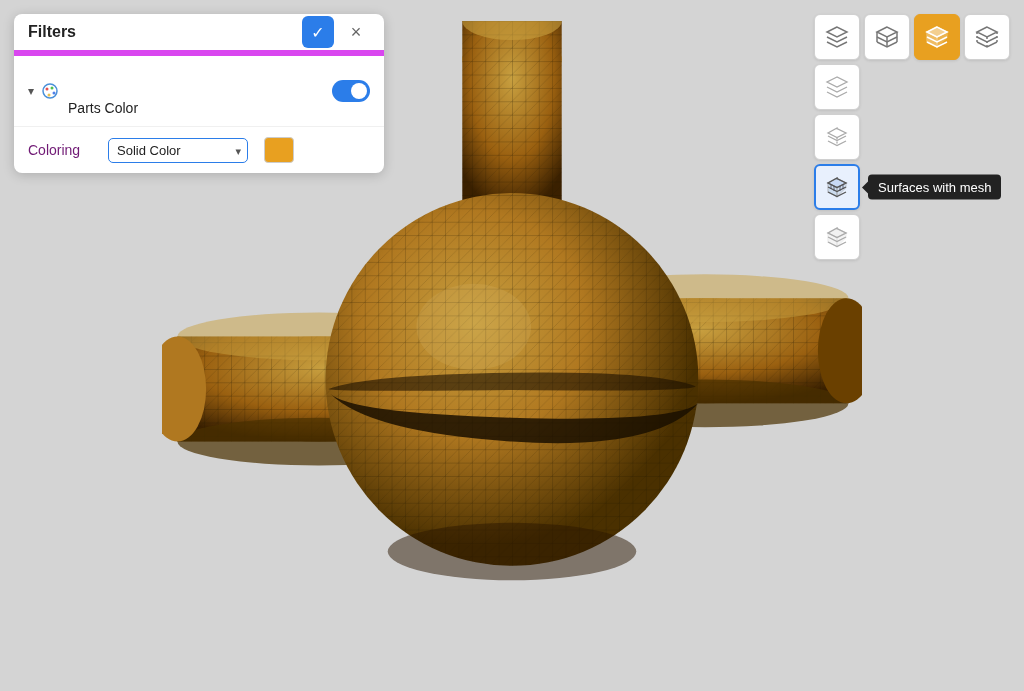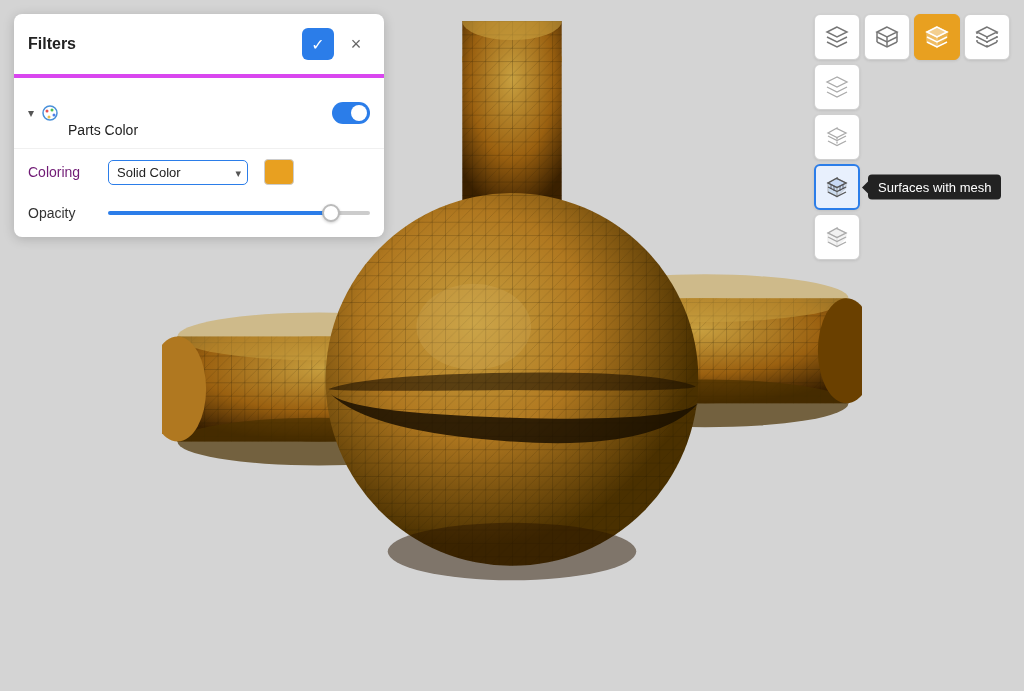--- a/index.html
+++ b/index.html
@@ -43,22 +43,22 @@
       background: #fff;
       border-radius: 8px;
       box-shadow: 0 2px 12px rgba(0,0,0,0.18);
       overflow: hidden;
     }
 
     .filters-header {
       display: flex;
       align-items: center;
       justify-content: space-between;
-      padding: 14px 14px;
-      border-bottom: 4px solid #d946ef;
+      padding: 2px 14px;
+      border-bottom: 6px solid #d946ef;
     }
 
     .filters-title {
       font-size: 16px;
       font-weight: 600;
       color: #222;
     }
 
     .filters-header-actions {
       display: flex;
@@ -441,28 +441,20 @@
           <option>Solid Color</option>
           <option>By Part</option>
           <option>By Material</option>
         </select>
         <span class="select-arrow">▾</span>
       </div>
       <div class="color-swatch" style="background: rgb(232, 160, 32);"></div>
     </div>
   </div>
 
-  <div class="opacity-row">
-    <span class="opacity-label">Opacity</span>
-    <div class="slider-wrapper">
-      <div class="slider-track" style="background: linear-gradient(to right, rgb(43, 125, 233) 85%, rgb(204, 204, 204) 85%);">
-        <div class="slider-thumb" style="left: calc(85% - 9px); right: auto;"></div>
-      </div>
-    </div>
-  </div>
 </div>
 
 <div class="right-toolbar">
 
   <div class="toolbar-row">
     <button class="toolbar-btn">
       <svg viewBox="0 0 24 24" fill="none" stroke="#777" stroke-width="1.5">
         <path d="M12 2L2 7l10 5 10-5-10-5zM2 17l10 5 10-5M2 12l10 5 10-5"></path>
       </svg>
     </button>

